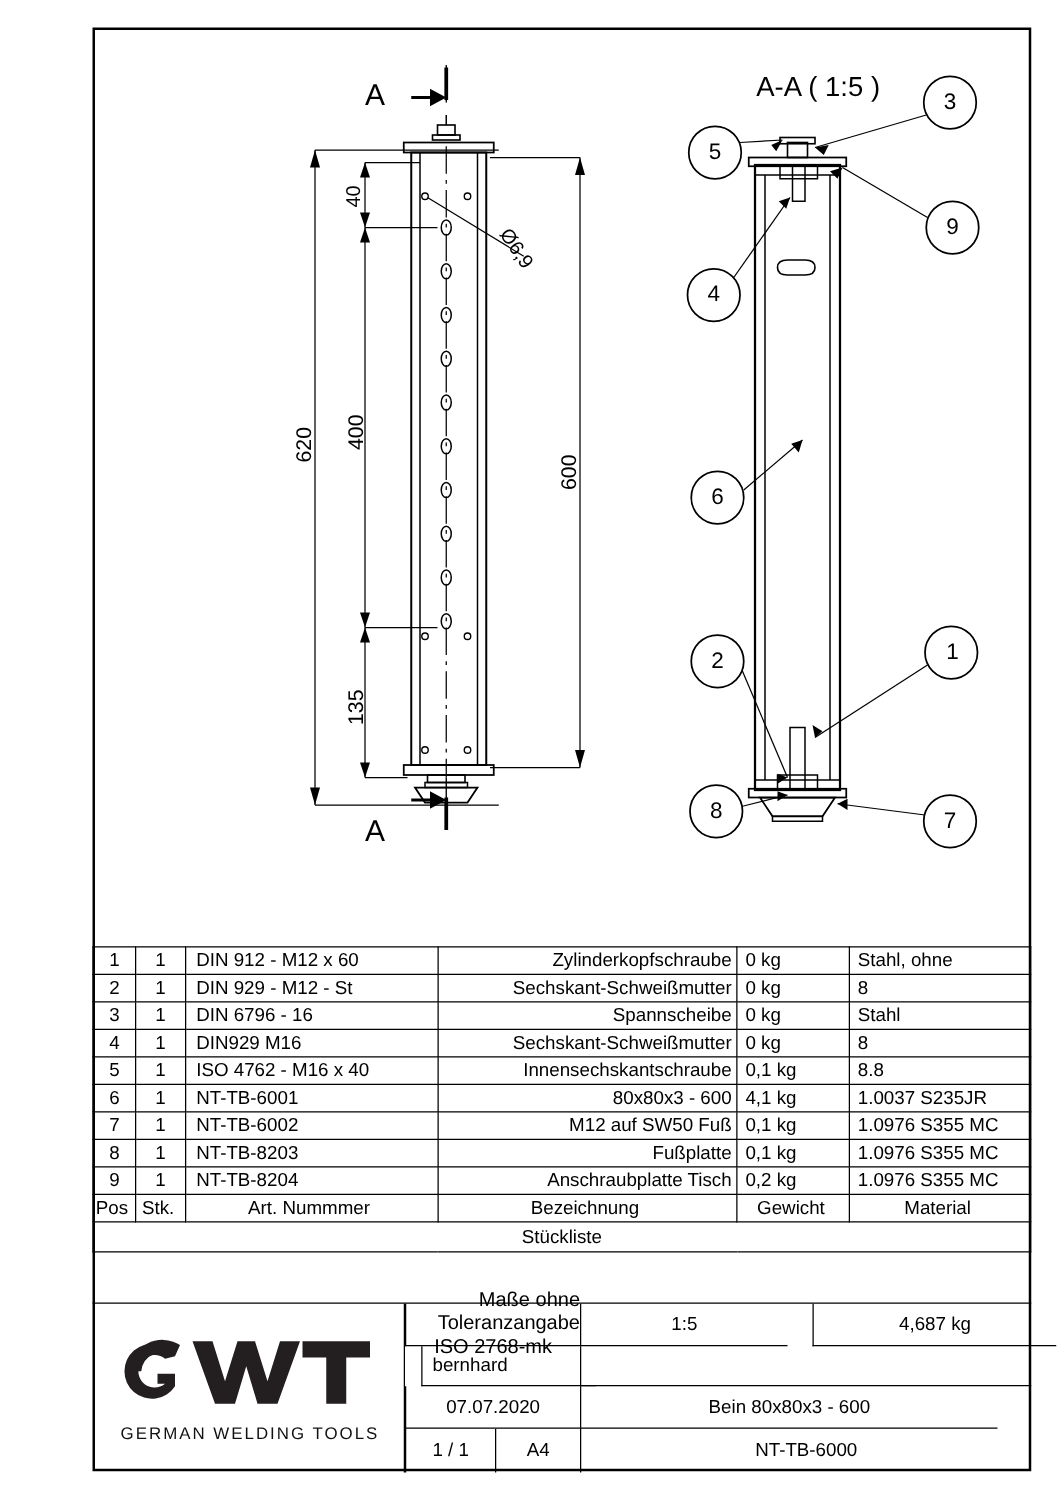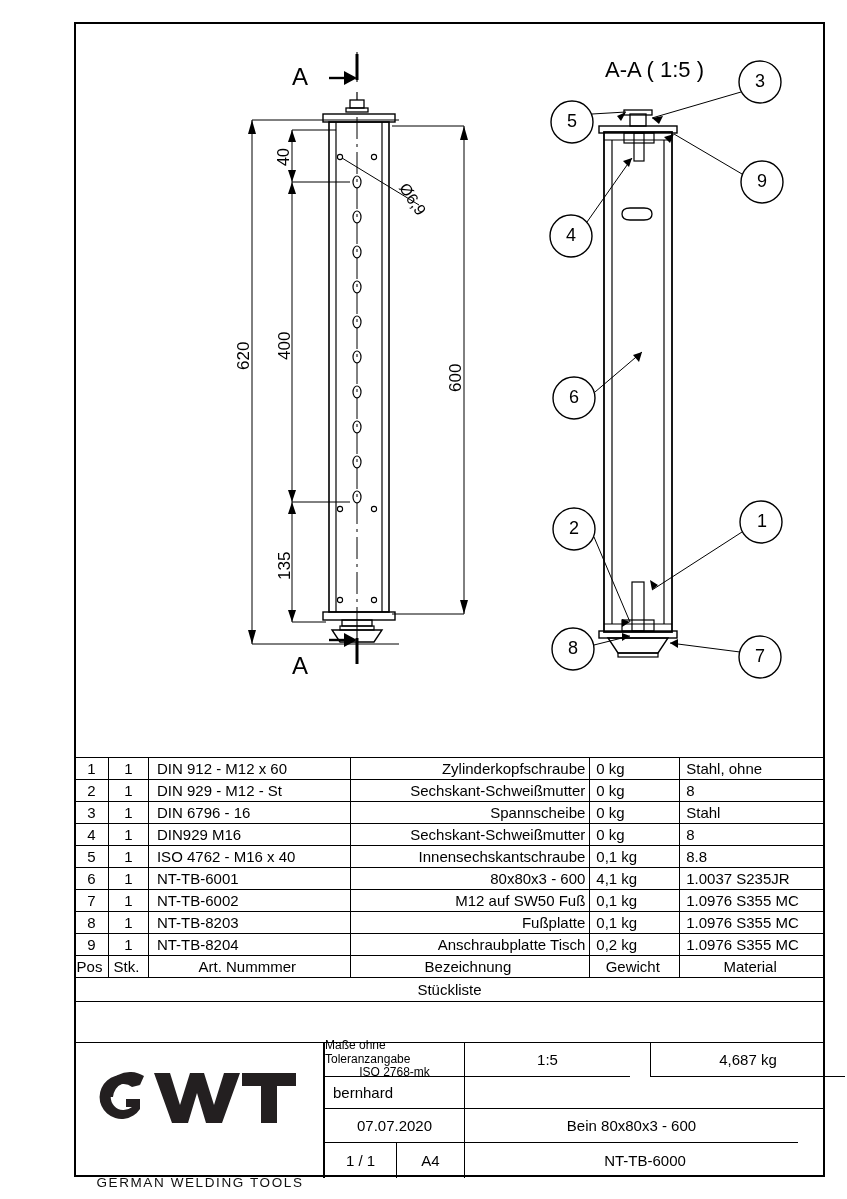--- a/index.html
+++ b/index.html
@@ -106,39 +106,38 @@
   }
   .logo-sub {
     position: absolute;
     left: 18px;
     top: 96px;
     width: 216px;
     text-align: center;
     font-size: 13.5px;
     letter-spacing: 1.6px;
     color: #111;
-    margin-top: 36px;
   }
   .tb-cell {
     position: absolute;
     box-sizing: border-box;
     border-left: 1px solid #000;
     border-bottom: 1px solid #000;
     display: flex;
     align-items: center;
     font-size: 15px;
   }
   .tb-cell.center { justify-content: center; }
-  .tb-cell.left { padding-left: 8px; }
+  .tb-cell.left { padding-left: 8px; margin-left: 13px; }
   .tolerance {
     flex-direction: column;
     justify-content: center;
     line-height: 1.15;
-    font-size: 12px;
-    text-align: left;
+    font-size: 16px;
+    text-align: right;
   }
   .nb { border-bottom: none; }
 </style>
 </head>
 <body>
 
 <div class="sheet">
 
   <div class="frame"></div>
 

